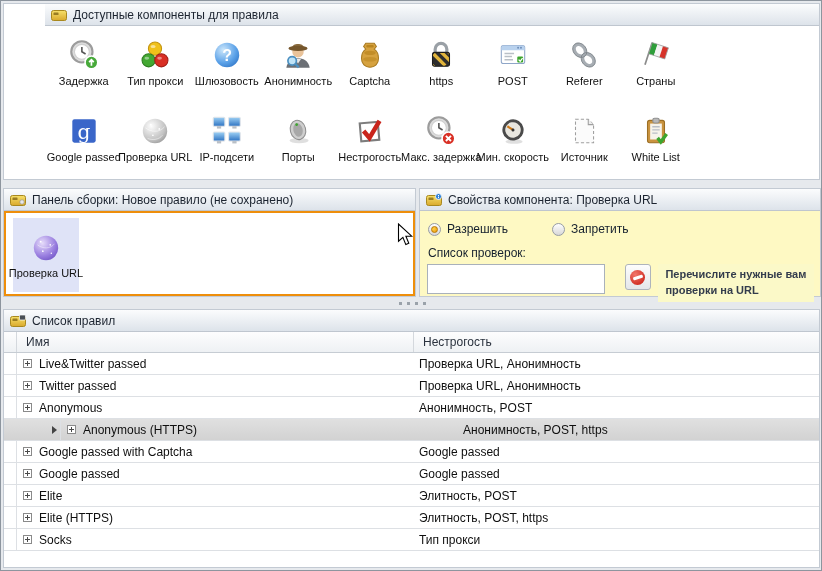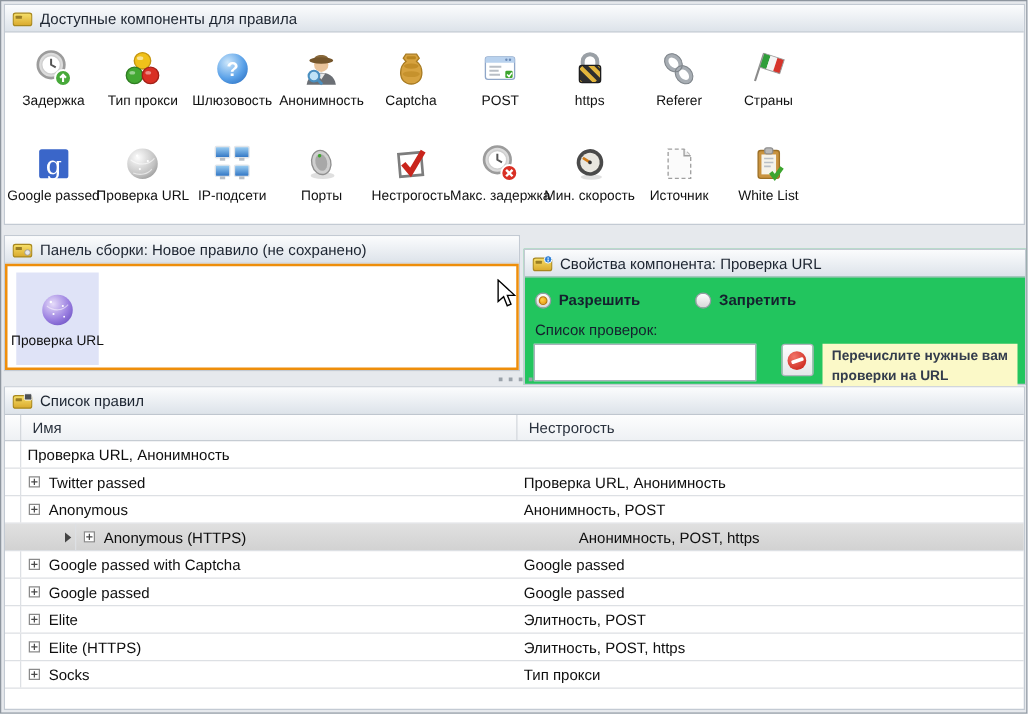--- a/index.html
+++ b/index.html
@@ -9,37 +9,37 @@
     font-family:"Liberation Sans","DejaVu Sans",sans-serif;
   }
   .panel{position:absolute;border:1px solid #c3cad3;background:#fff;box-sizing:border-box;}
   .panel-header{
     height:22px;display:flex;align-items:center;gap:6px;padding:0 6px;box-sizing:border-box;
     background:linear-gradient(#fbfcfd,#dde3ea);border-bottom:1px solid #bfc6cf;
     font-size:12px;color:#1c2430;white-space:nowrap;
   }
   .hicon{flex:0 0 auto;}
   
-  .top-panel{left:2px;top:2px;width:817px;height:177px;}
+  .top-panel{left:2px;top:2px;width:817px;height:177px;padding-left:41px;}
   .icon-row{display:flex;padding-left:3px;box-sizing:border-box;}
   .icon-row.r1{padding-top:12px;height:82px;}
   .icon-row.r2{padding-top:6px;}
   .comp{width:71.5px;flex:0 0 auto;display:flex;flex-direction:column;align-items:center;cursor:default;}
   .cicon{width:34px;height:34px;flex:0 0 auto;}
   .clabel{font-size:11px;color:#111;white-space:nowrap;margin-top:3px;}
   
   .build-panel{left:2px;top:187px;width:413px;height:109px;background:#fff;}
   .drop{position:absolute;left:0;right:0;top:22px;bottom:0;border:2px solid #ee8e0b;background:#fff;padding:5px 7px;box-sizing:border-box;}
   .tile{width:66px;height:74px;background:#dfe3f7;display:flex;flex-direction:column;align-items:center;justify-content:center;gap:2px;}
   .tile .cicon{width:34px;height:34px;}
   .tile .clabel{margin-top:0;}
   
-  .props-panel{left:418px;top:198px;width:402px;height:109px;background:#22c55e;}
+  .props-panel{left:418px;top:187px;width:402px;height:109px;background:#fef9c3;}
   .props-body{padding:9px 6px 0 6px;font-size:12px;color:#15202e;}
-  .radio-row{display:flex;align-items:center;margin:2px 0 10px 2px;font-weight:bold;}
+  .radio-row{display:flex;align-items:center;margin:2px 0 10px 2px;}
   .radio{display:flex;align-items:center;gap:6px;cursor:default;}
   .radio + .radio{margin-left:44px;}
   .rdot{width:13px;height:13px;border-radius:50%;box-sizing:border-box;
     background:linear-gradient(#fefefe,#d8d8d8);border:1px solid #969ca4;position:relative;}
   .radio.checked .rdot::after{content:"";position:absolute;left:2px;top:2px;width:7px;height:7px;border-radius:50%;
     background:radial-gradient(circle at 35% 35%,#ffd24a,#e89607);border:1px solid #b97905;box-sizing:border-box;}
   .fieldlabel{margin:0 0 4px 2px;}
   .input-row{display:flex;align-items:flex-start;}
   .checks-input{width:178px;height:30px;border:1px solid #a9b1bb;background:#fff;box-sizing:border-box;margin-left:1px;font:12px "Liberation Sans",sans-serif;}
   .icon-btn{width:25px;height:24px;margin-left:20px;border:1px solid #aeb4bc;border-radius:3px;
@@ -158,43 +158,43 @@
         <span class="cicon"><svg viewBox="0 0 32 32" width="34" height="34">
               <path d="M12 5h8l2 3-2 2.5c2.5 1.8 4 5 4 8.5 0 5.5-3.5 8.5-8 8.5s-8-3-8-8.5c0-3.5 1.5-6.7 4-8.5L10 8z" fill="#d6a23f" stroke="#a87b22"></path>
               <ellipse cx="16" cy="14" rx="5.5" ry="2" fill="#b9851f" opacity="0.7"></ellipse>
               <ellipse cx="16" cy="20" rx="6.5" ry="2.2" fill="#b9851f" opacity="0.55"></ellipse>
               <rect x="12.5" y="6.5" width="7" height="2.4" rx="1" fill="#b9851f"></rect>
             </svg></span>
         <span class="clabel">Captcha</span>
       </div>
       <div class="comp">
         <span class="cicon"><svg viewBox="0 0 32 32" width="34" height="34">
+              <path d="M10.5 15v-4.5a5.5 5.5 0 0 1 11 0V15" stroke="#9aa0a6" stroke-width="3" fill="none"></path>
+              <clipPath id="lockc">
+                <rect x="8" y="13.5" width="16" height="13" rx="2"></rect>
+              </clipPath>
+              <rect x="8" y="13.5" width="16" height="13" rx="2" fill="#2e2e2e"></rect>
+              <g clip-path="url(#lockc)">
+                <path d="M4 22l8 8 M9 15l11 11 M15 12l10 10 M21 11l7 7" stroke="#e2b53c" stroke-width="3.2"></path>
+              </g>
+              <rect x="8" y="13.5" width="16" height="13" rx="2" fill="none" stroke="#1d1d1d"></rect>
+            </svg></span>
+        <span class="clabel">https</span>
+      </div>
+      <div class="comp">
+        <span class="cicon"><svg viewBox="0 0 32 32" width="34" height="34">
               <rect x="5" y="7" width="22" height="17" rx="2" fill="#fff" stroke="#8fa6c8"></rect>
               <path d="M5 9a2 2 0 0 1 2-2h18a2 2 0 0 1 2 2v2.5H5z" fill="#b9d2ee"></path>
               <circle cx="23.5" cy="9.2" r="0.9" fill="#6c8cb8"></circle>
               <circle cx="20.8" cy="9.2" r="0.9" fill="#6c8cb8"></circle>
               <path d="M8 14.5h9 M8 17.5h7 M8 20.5h8" stroke="#b9bfc6" stroke-width="1.4"></path>
               <rect x="20" y="17.5" width="5.5" height="5.5" rx="1" fill="#3da52e"></rect>
               <path d="M21.3 20.3l1.5 1.6 2.2-3" stroke="#fff" stroke-width="1.2" fill="none"></path>
             </svg></span>
         <span class="clabel">POST</span>
-      </div>
-      <div class="comp">
-        <span class="cicon"><svg viewBox="0 0 32 32" width="34" height="34">
-              <path d="M10.5 15v-4.5a5.5 5.5 0 0 1 11 0V15" stroke="#9aa0a6" stroke-width="3" fill="none"></path>
-              <clipPath id="lockc">
-                <rect x="8" y="13.5" width="16" height="13" rx="2"></rect>
-              </clipPath>
-              <rect x="8" y="13.5" width="16" height="13" rx="2" fill="#2e2e2e"></rect>
-              <g clip-path="url(#lockc)">
-                <path d="M4 22l8 8 M9 15l11 11 M15 12l10 10 M21 11l7 7" stroke="#e2b53c" stroke-width="3.2"></path>
-              </g>
-              <rect x="8" y="13.5" width="16" height="13" rx="2" fill="none" stroke="#1d1d1d"></rect>
-            </svg></span>
-        <span class="clabel">https</span>
       </div>
       <div class="comp">
         <span class="cicon"><svg viewBox="0 0 32 32" width="34" height="34">
               <g fill="none" stroke="#a7adb3" stroke-width="3">
                 <ellipse cx="12" cy="11.5" rx="4.6" ry="6" transform="rotate(-42 12 11.5)"></ellipse>
                 <ellipse cx="20" cy="20.5" rx="4.6" ry="6" transform="rotate(-42 20 20.5)"></ellipse>
               </g>
               <g fill="none" stroke="#7f858b" stroke-width="0.8">
                 <ellipse cx="12" cy="11.5" rx="6" ry="7.4" transform="rotate(-42 12 11.5)"></ellipse>
                 <ellipse cx="20" cy="20.5" rx="6" ry="7.4" transform="rotate(-42 20 20.5)"></ellipse>
@@ -391,20 +391,24 @@
       <span>Список правил</span>
     </div>
     <div class="thead">
       <div class="gut-h"></div>
       <div class="h">Имя</div>
       <div class="h">Нестрогость</div>
     </div>
 
     <div class="trow">
       <div class="gut"></div>
+      <div class="cname">
+          <span class="expand"></span>
+          <span>Live&amp;Twitter passed</span>
+        </div>
       <div class="ccomp">Проверка URL, Анонимность</div>
     </div>
     <div class="trow">
       <div class="gut"></div>
       <div class="cname">
           <span class="expand"></span>
           <span>Twitter passed</span>
         </div>
       <div class="ccomp">Проверка URL, Анонимность</div>
     </div>

